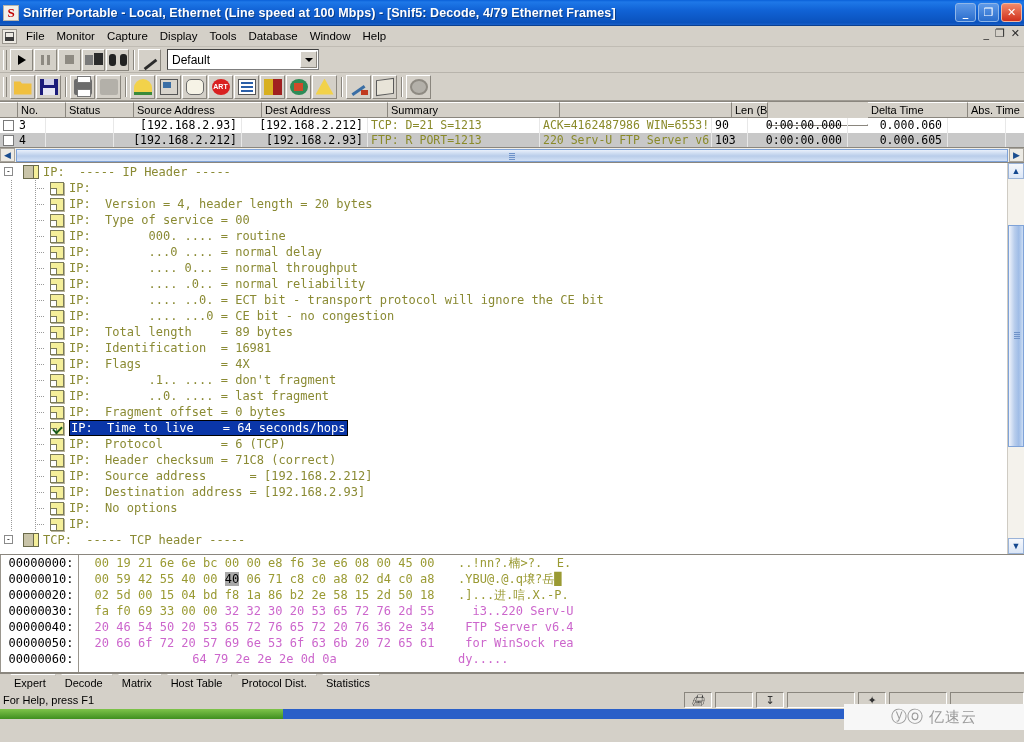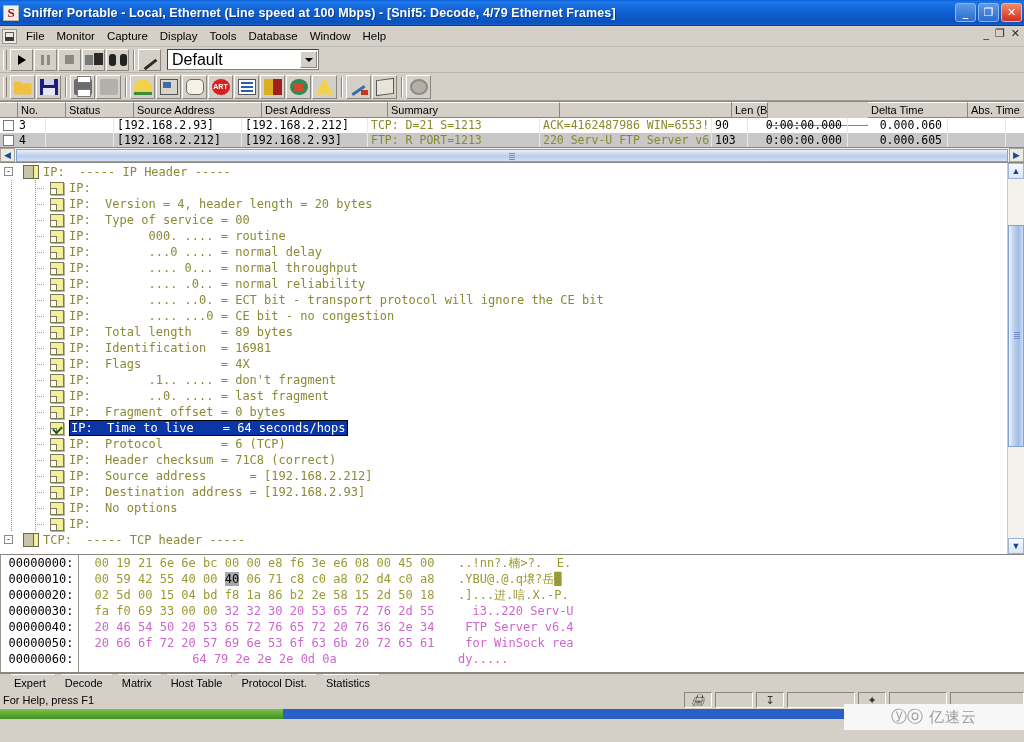--- a/index.html
+++ b/index.html
@@ -107,21 +107,21 @@
   .tsep i { display:block; width:1px; height:20px; margin-left:3px; border-left:1px solid #8a867e; border-right:1px solid #fff; }
   .ico-play { width:0;height:0;border-left:8px solid #000;border-top:5px solid transparent;border-bottom:5px solid transparent;}
   .ico-pause { width:9px;height:10px;border-left:3px solid #8e8a82;border-right:3px solid #8e8a82;}
   .ico-stop { width:9px;height:9px;background:#8e8a82;}
   .combo {
     width: 152px; height: 21px; margin-left: 5px;
     background: #fff;
     border: 1px solid #7f7f7f;
     border-top-color:#404040; border-left-color:#404040;
     display: flex; align-items: center;
-    font-size: 16px; color: #000;
+    font-size: 12px; color: #000;
     padding-left: 4px;
     font-family: "Liberation Sans", sans-serif;
     position: relative;
   }
   .combo .arrowbox {
     position: absolute; right: 1px; top: 1px; width: 17px; height: 17px;
     background: #d4d0c8;
     border: 1px solid #d4d0c8;
     border-top-color:#fff;border-left-color:#fff;border-right-color:#8a867e;border-bottom-color:#8a867e;
     display:flex;align-items:center;justify-content:center;
@@ -179,21 +179,21 @@
     border-top: 1px solid #fff;
     background: #d4d0c8;
     padding-left: 3px; line-height: 14px;
     white-space: nowrap; overflow: hidden;
     font-family: "Liberation Sans", sans-serif;
   }
   .prow { display:flex; height:15px; align-items:stretch; font-family: "DejaVu Sans Mono", monospace; font-size:11.5px;}
   .prow.sel { background:#c8c8c8; }
   .pcell { overflow:hidden; white-space:nowrap; line-height:15px; padding-left:3px; border-right:1px solid #e8e8e8;}
   .pcell.num { color:#000; }
-  .pcell.addr { color:#000; text-align:left; padding-right:4px;}
+  .pcell.addr { color:#000; text-align:right; padding-right:4px;}
   .pcell.sum { color:#8a8a2a; }
   .pcell.right { text-align:right; padding-right:5px; }
   .chkbox { width:11px;height:11px;border:1px solid #7a7a7a;background:#fff;margin:2px 2px 0 3px;flex:0 0 11px;}
   .hscroll {
     position:absolute; left:0; right:0; bottom:0; height:15px;
     background:#f1efe9; border-top:1px solid #8a867e; display:flex; align-items:center;
   }
   .hs-btn { width:15px;height:14px;background:#eceae4;border:1px solid #a9a59d;display:flex;align-items:center;justify-content:center;color:#1a4d8f;font-size:9px;}
   .hs-thumb { flex:1; height:13px; margin:0 1px; background:linear-gradient(to bottom,#e9f0fb,#b9cdea 55%,#d3e1f5); border:1px solid #7fa3d8; position:relative;}
   .hs-thumb::after{content:"";position:absolute;left:50%;top:3px;margin-left:-3px;width:6px;height:7px;

